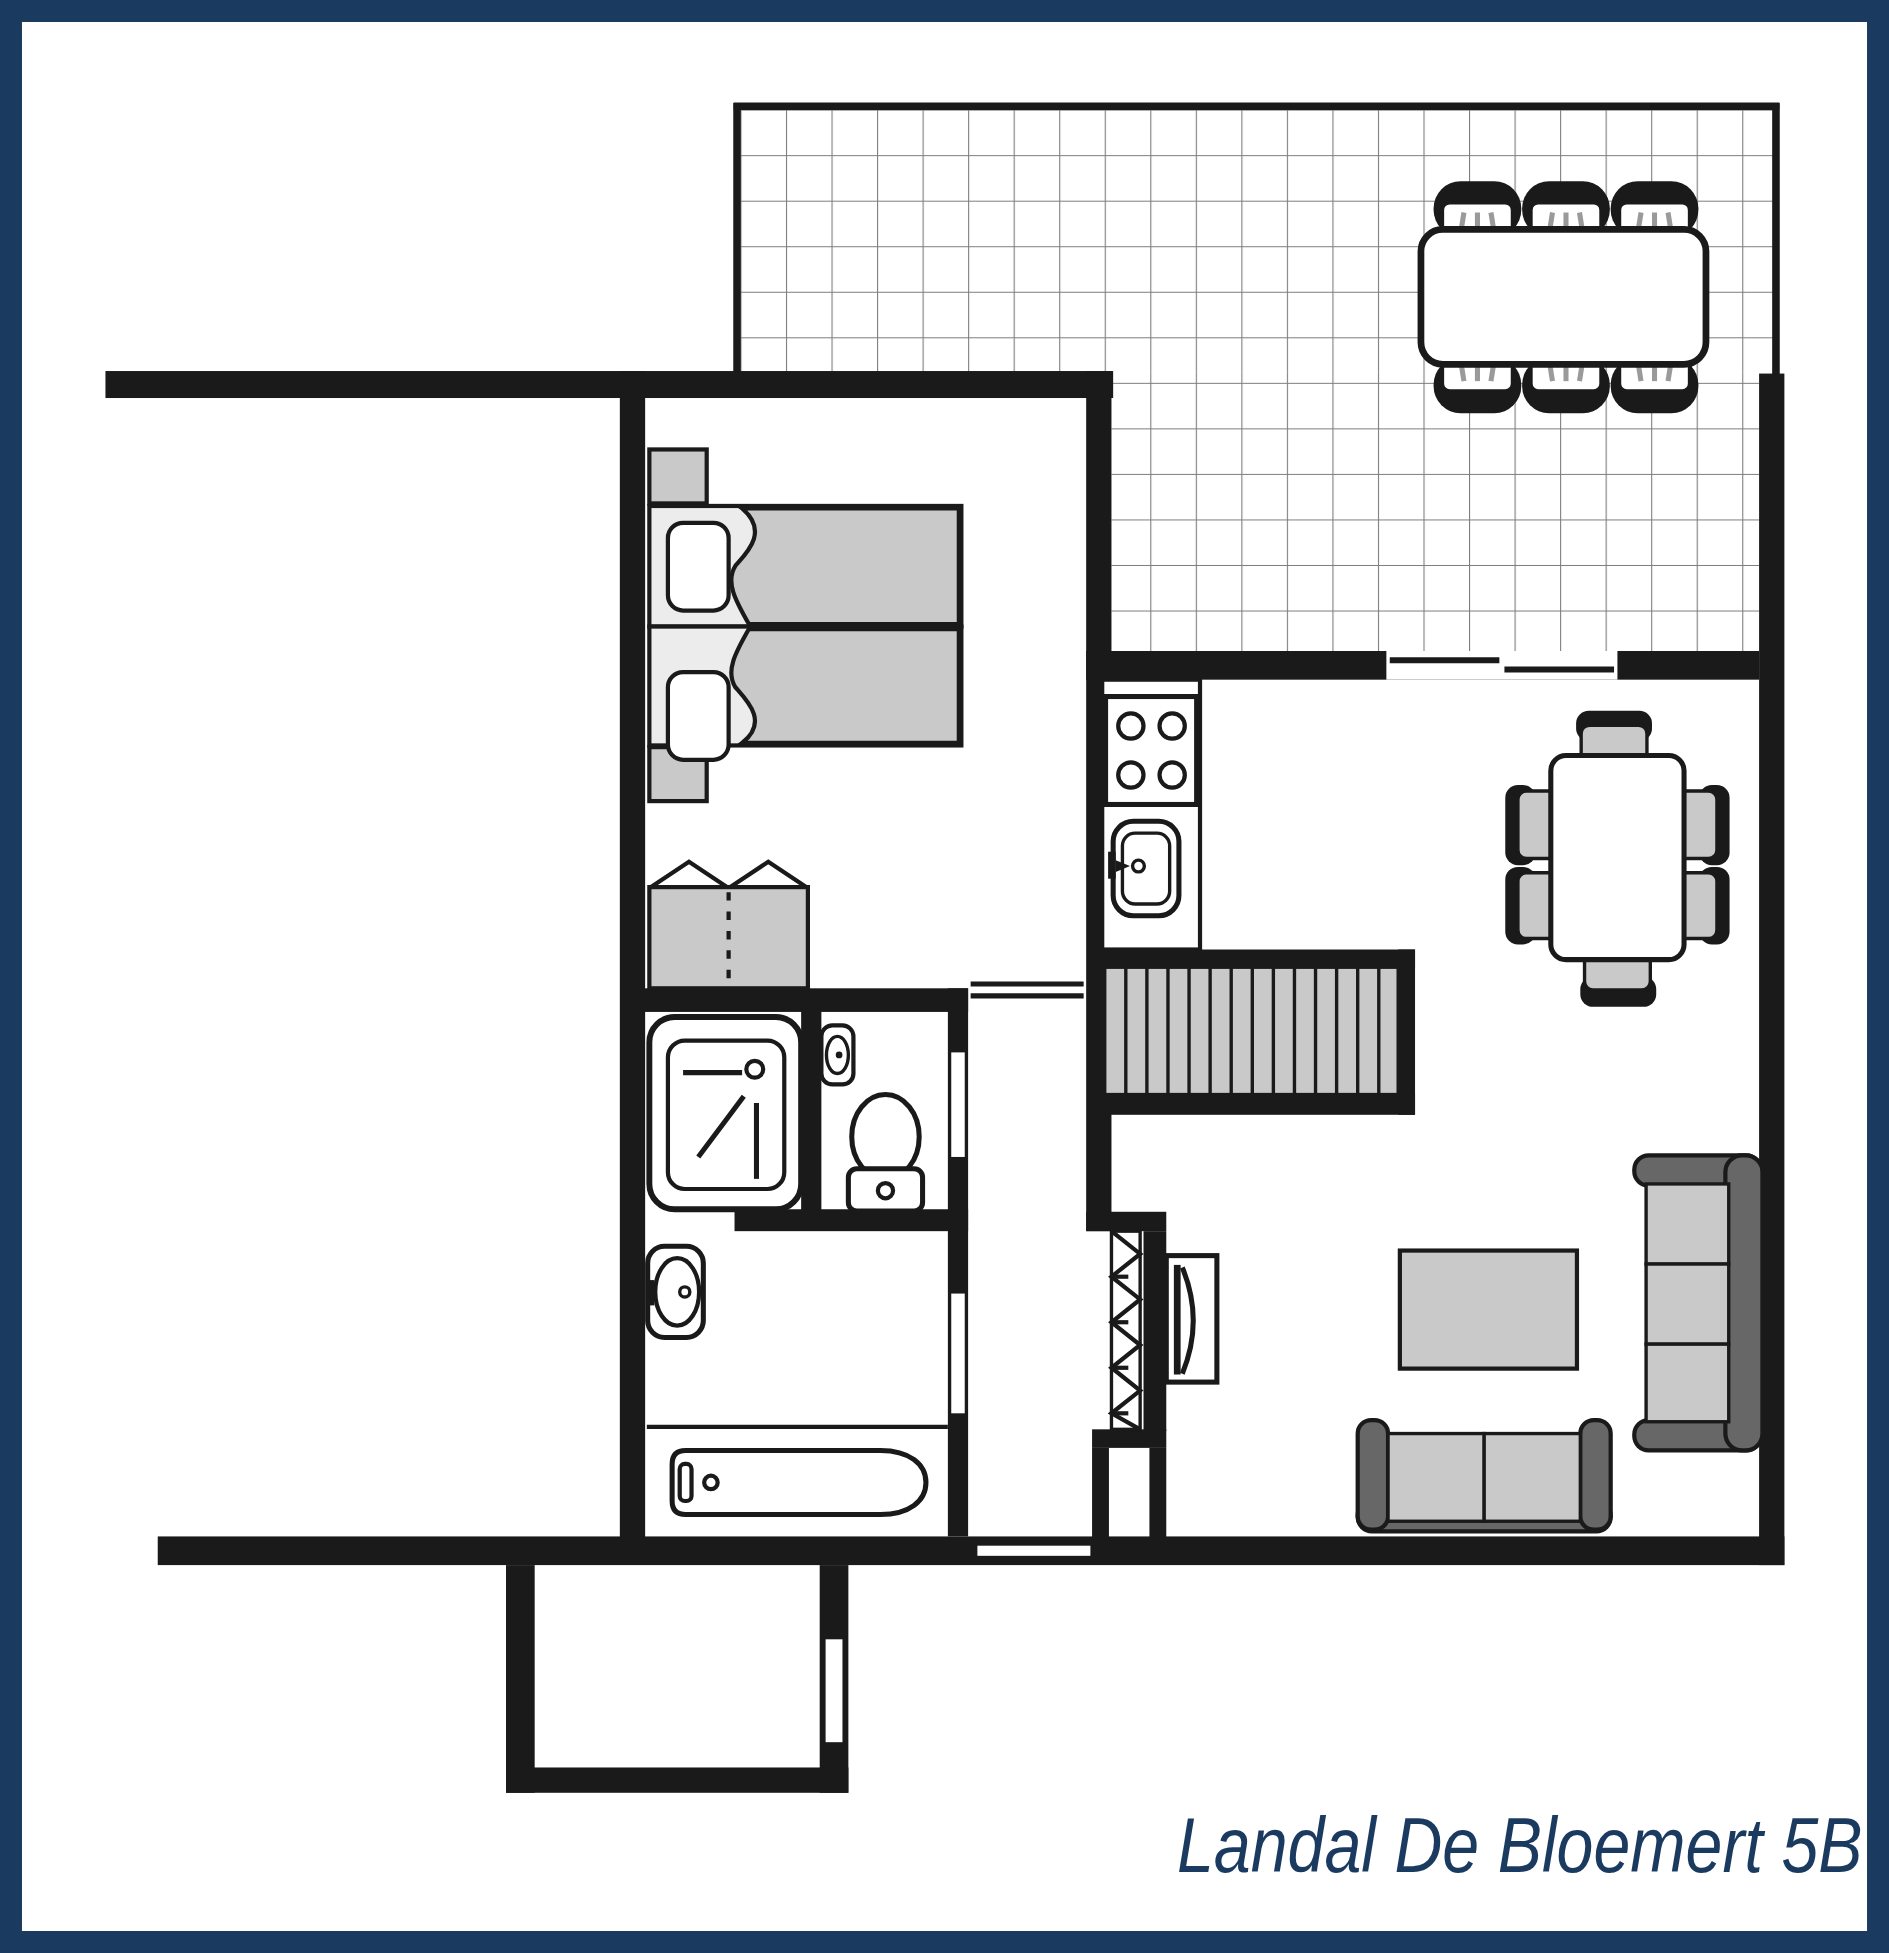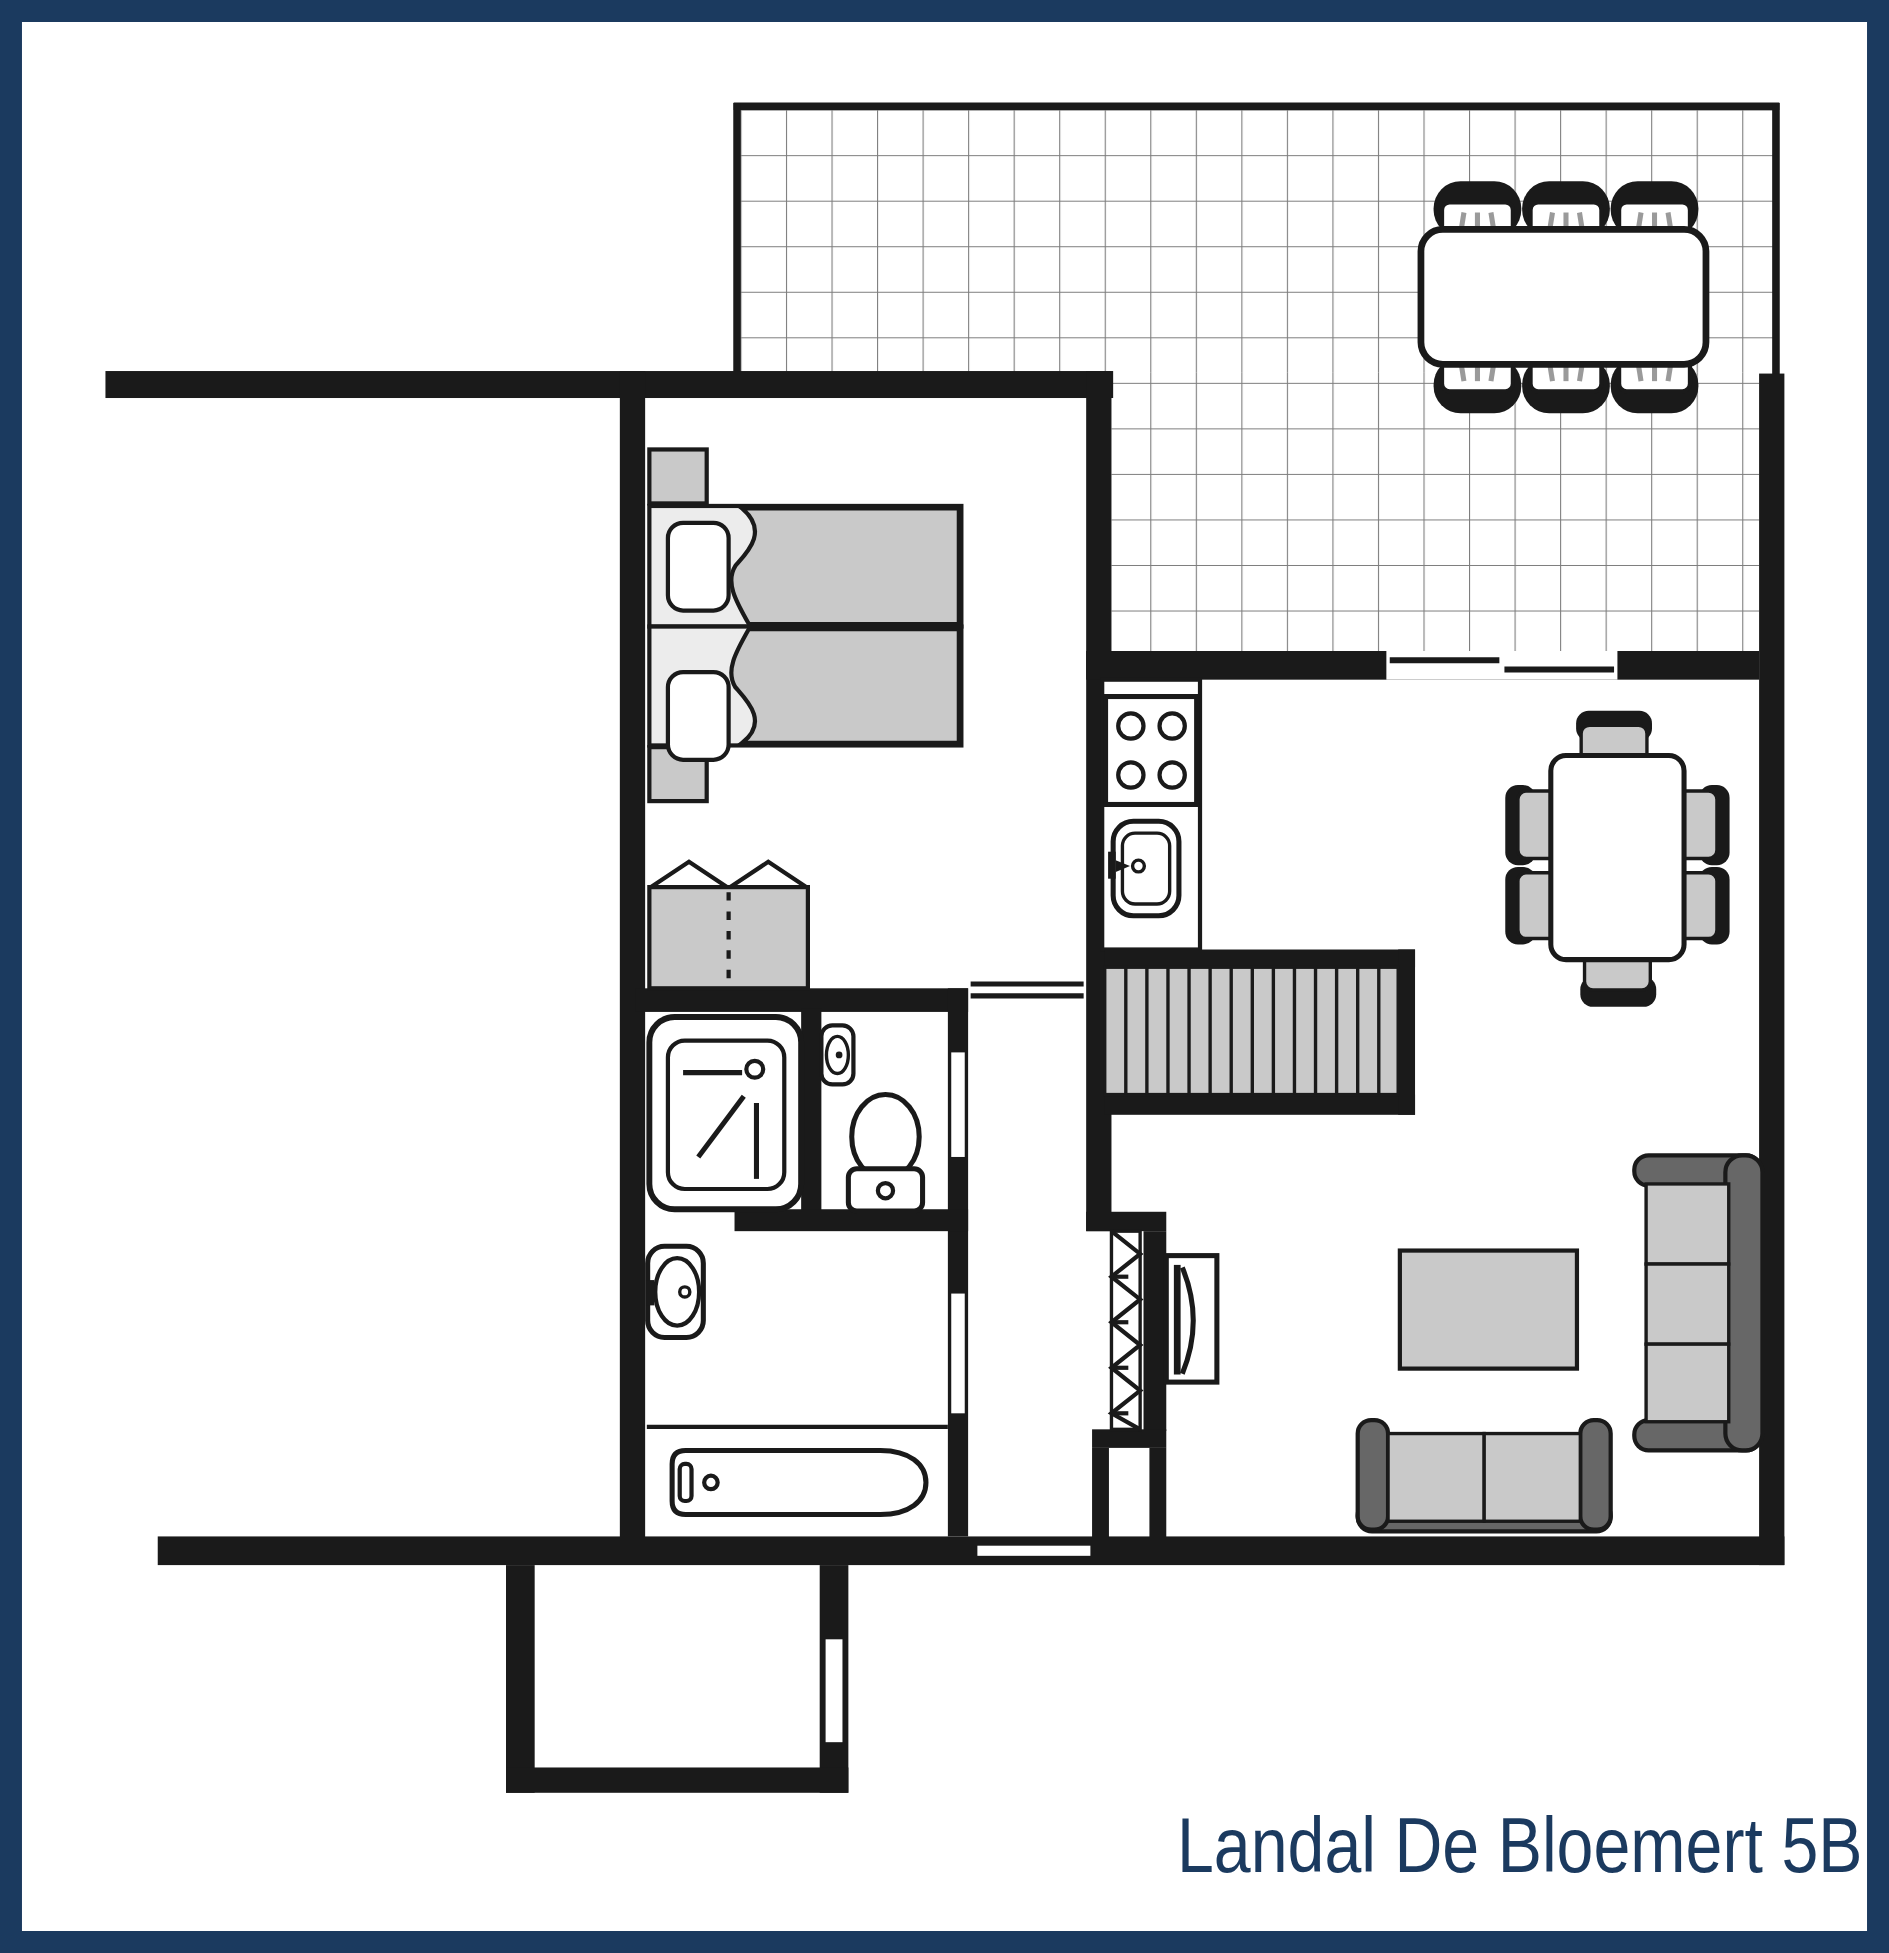--- a/index.html
+++ b/index.html
@@ -1,21 +1,21 @@
 <!DOCTYPE html>
 <html style="--wall: #1a1a1a; --navy: #1b3a5f; --gray: #c9c9c9; --lightgray: #ececec; --sofadark: #676767; --gridline: #7d7d7d; --stripe: #9a9a9a; --bg: #ffffff;font-size:13.5px"><head>
 <meta charset="utf-8">
 <style>
   :root{
     --wall:#1a1a1a; --navy:#1b3a5f; --gray:#c9c9c9; --lightgray:#ececec;
     --sofadark:#676767; --gridline:#7d7d7d; --stripe:#9a9a9a; --bg:#ffffff;
   }
   html,body{margin:0;padding:0;background:#fff;}
   .page{position:relative;width:1889px;height:1953px;background:var(--bg);overflow:hidden;
-        font-family:"Liberation Sans", sans-serif;}
+        font-family:"Liberation Sans", sans-serif;font-style:italic;}
   svg{position:absolute;left:0;top:0;}
   .wall{fill:var(--wall);}
   .thin{stroke:var(--wall);fill:none;}
   .white{fill:#ffffff;}
   .outline{fill:#ffffff;stroke:var(--wall);}
   .grayfill{fill:var(--gray);stroke:var(--wall);}
   .title{
     position:absolute; right:27px; top:1806px; color:var(--navy);
     font-size:78px; line-height:1; white-space:nowrap;
     transform:scaleX(.85); transform-origin:100% 50%;

